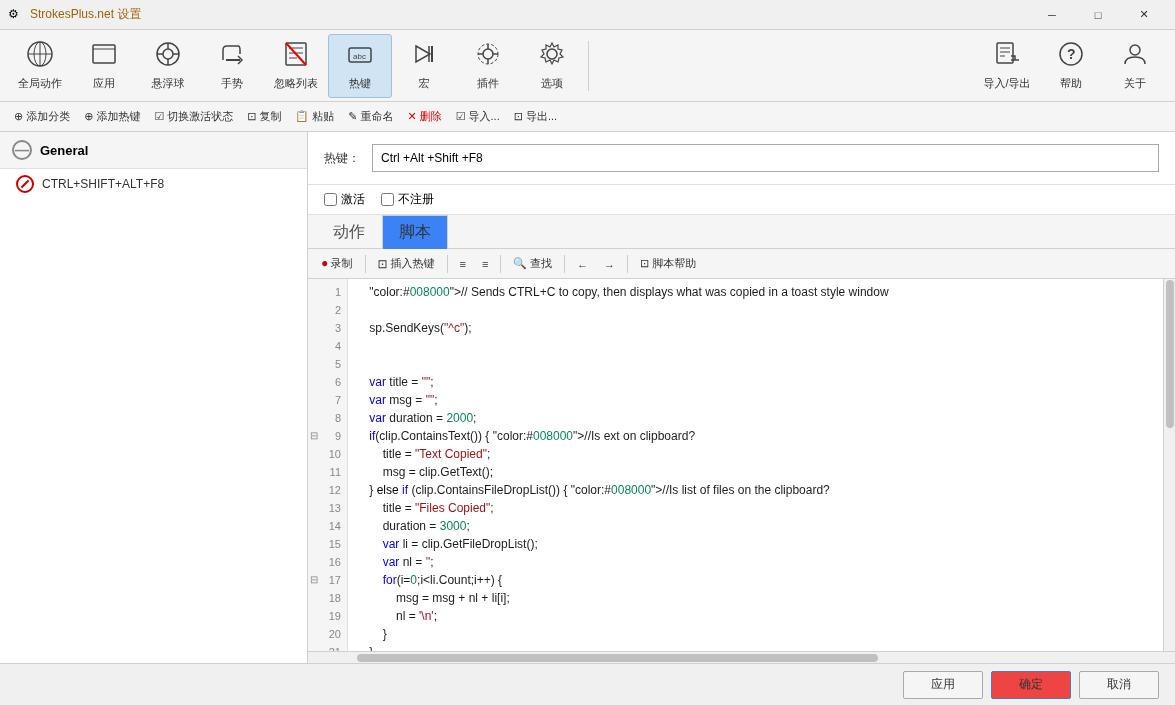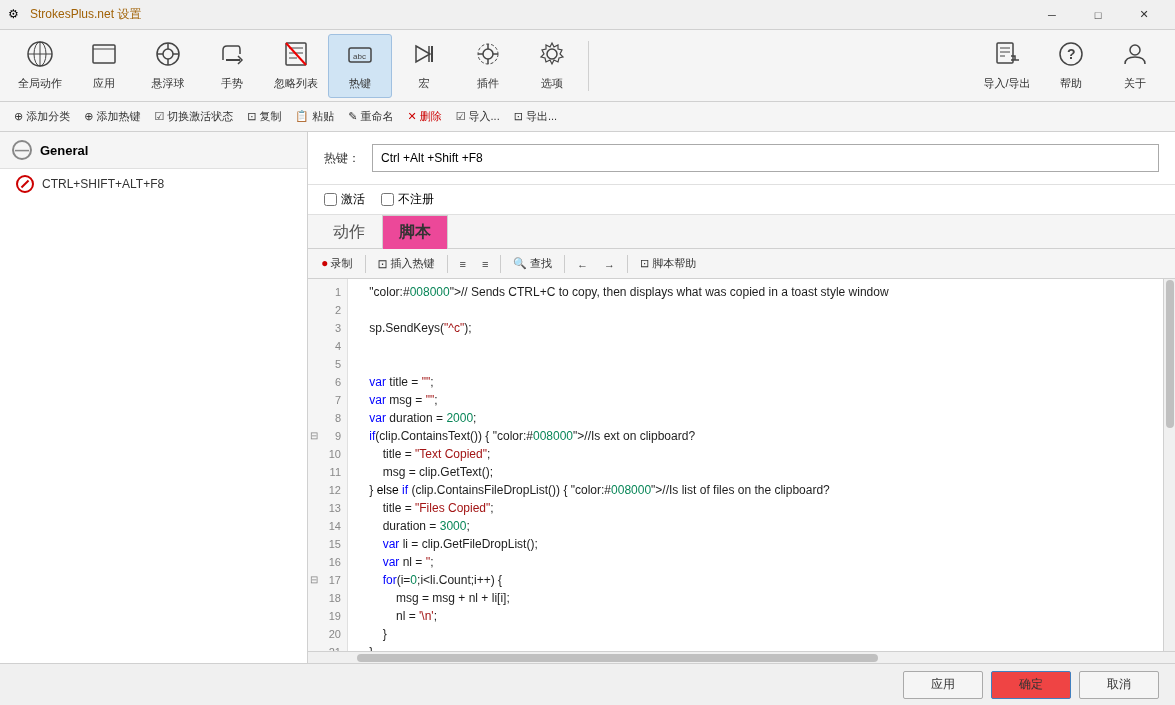--- a/index.html
+++ b/index.html
@@ -172,25 +172,25 @@
       padding: 6px 16px;
       cursor: pointer;
       font-size: 16px;
       color: #555;
       border: 1px solid transparent;
       border-bottom: none;
       margin-bottom: -1px;
       background: none;
     }
     .tab.active {
-      background: #ec4899;
+      background: #3b82f6;
       border-color: #d0d0d0;
       border-bottom-color: white;
       color: #333;
-      font-weight: 700;
+      font-weight: 400;
     }
 
     
     .script-toolbar {
       display: flex;
       align-items: center;
       padding: 4px 8px;
       background: #f5f5f5;
       border-bottom: 1px solid #d0d0d0;
       gap: 4px;

